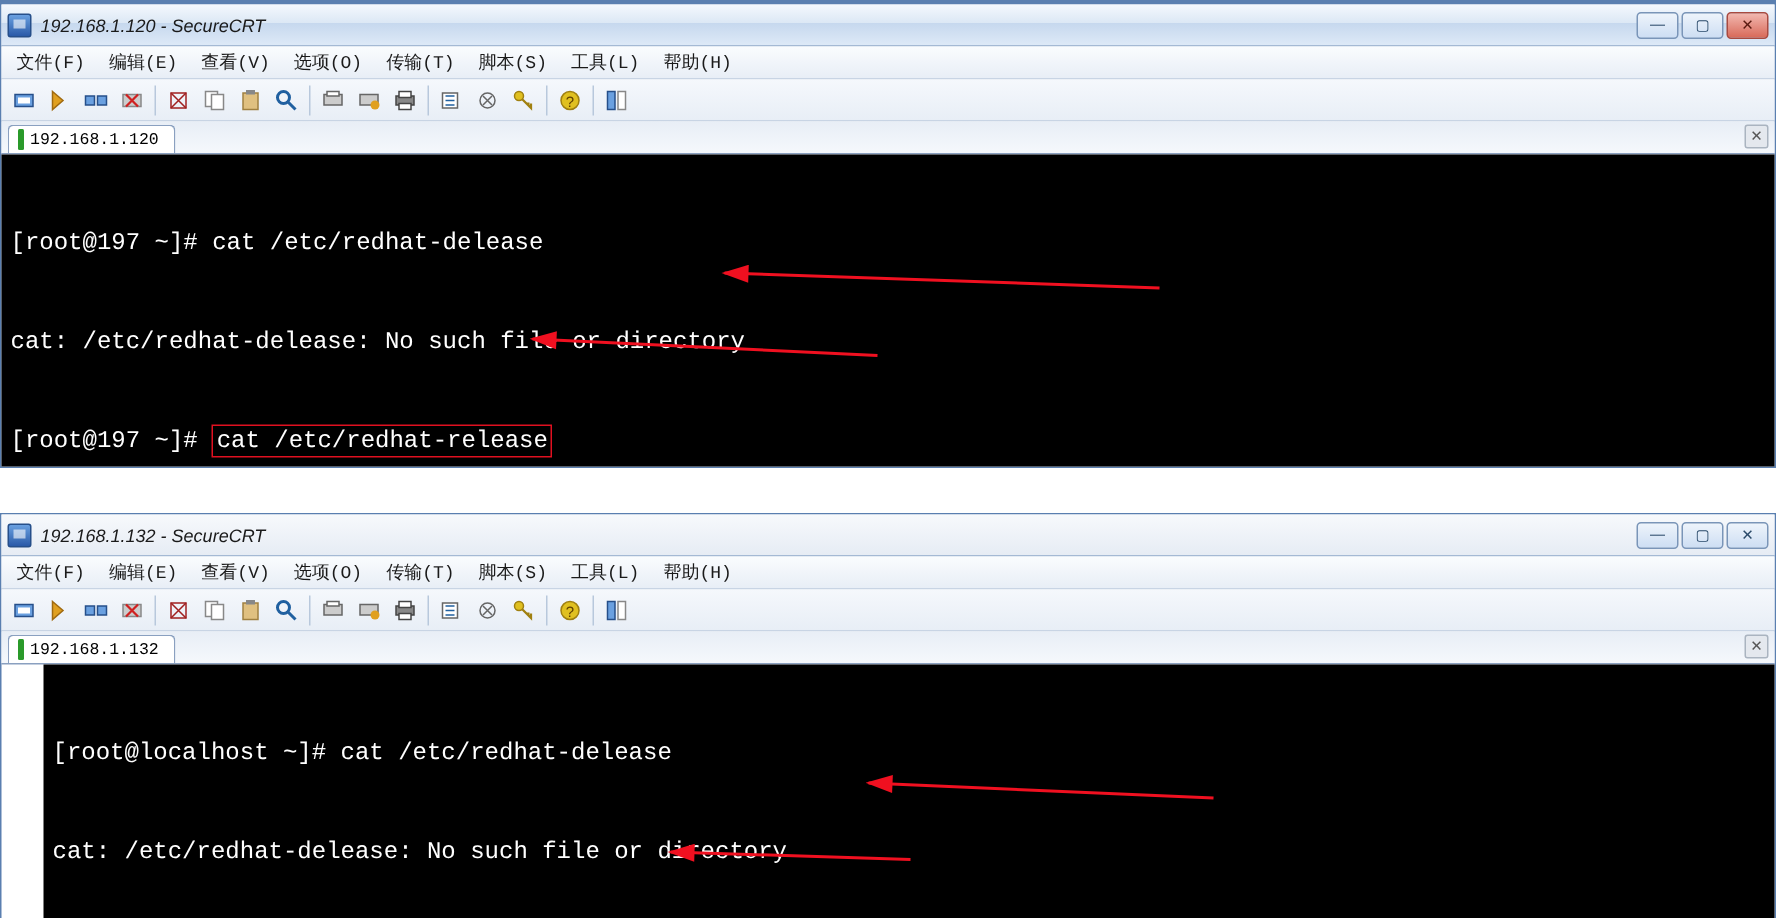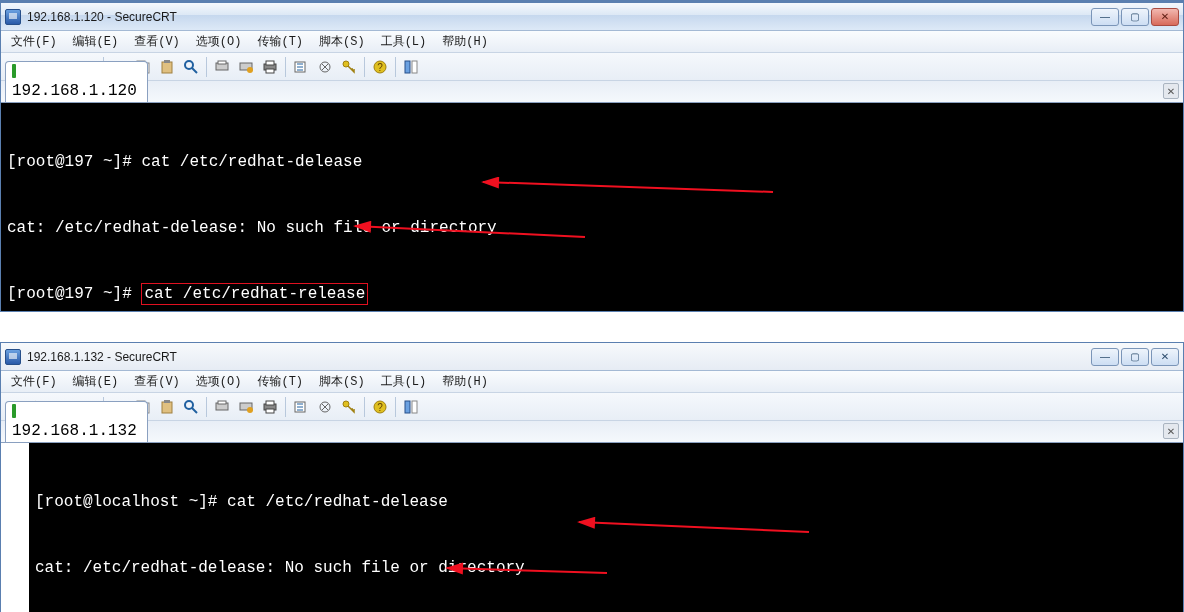--- a/index.html
+++ b/index.html
@@ -38,20 +38,21 @@
     content:"";
     position:absolute;
     left:3px; top:3px;
     width:8px; height:6px;
     background:#fff;
     opacity:.6;
   }
   .titlebar .title-text {
     color: #1a1a1a;
     flex: 1;
+    font-style: italic;
   }
   .win-controls {
     display: flex;
     gap: 2px;
   }
   .win-btn {
     width: 28px;
     height: 18px;
     border: 1px solid #7a95b8;
     border-radius: 3px;
@@ -119,26 +120,25 @@
     border-bottom: 1px solid #8aa0c0;
     position: relative;
   }
   .tab {
     background: #fff;
     border: 1px solid #8aa0c0;
     border-bottom: none;
     border-radius: 4px 4px 0 0;
     padding: 2px 10px 2px 6px;
     font-family: "Courier New", monospace;
-    font-size: 16px;
-    display: flex;
-    align-items: flex-start;
+    font-size: 11px;
+    display: flex;
+    align-items: flex-end;
     gap: 4px;
     cursor: pointer;
-    flex-direction: column;
   }
   .tab .active-dot {
     width: 4px;
     height: 14px;
     background: #2a9a2a;
     border-radius: 1px;
   }
   .tab-close-x {
     position: absolute;
     right: 4px;

